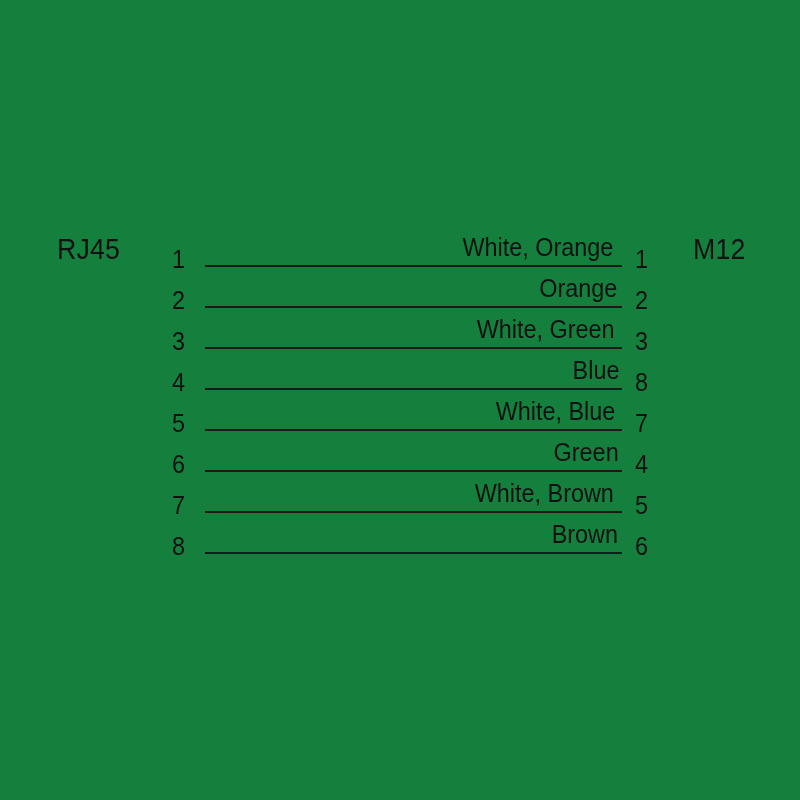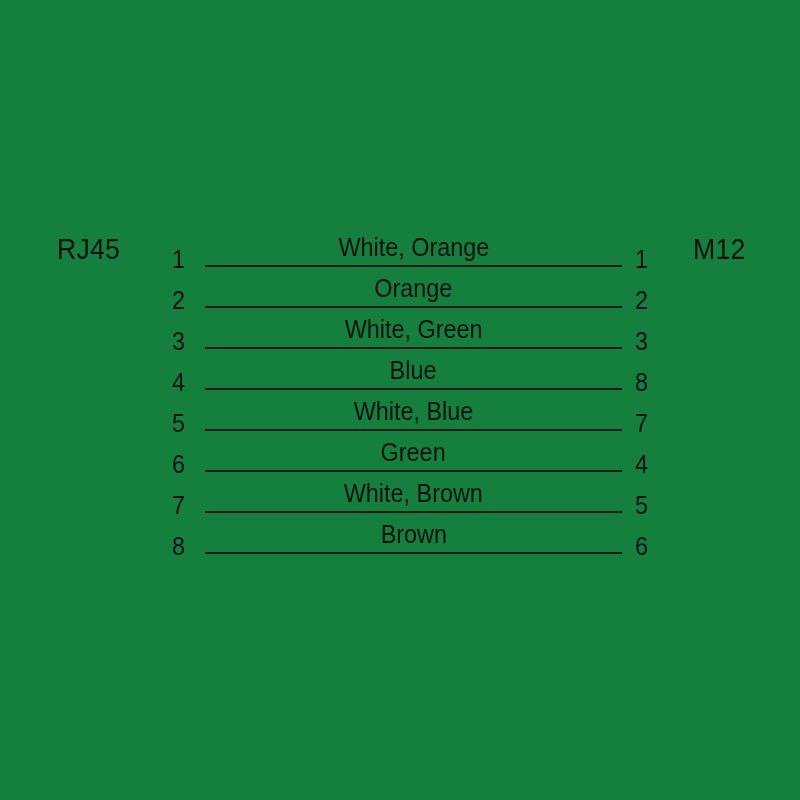--- a/index.html
+++ b/index.html
@@ -81,21 +81,21 @@
     left: 635px;
     top: -19px;
     transform-origin: left center;
   }
 
   
   .wire-name {
     position: absolute;
     left: 205px;
     width: 417px;
-    text-align: center;
+    text-align: right;
     font-size: 26px;
     line-height: 1;
     color: #111111;
     top: -31px;
     white-space: nowrap;
   }
   .wire-name span {
     display: inline-block;
     transform: scaleX(0.9);
   }

